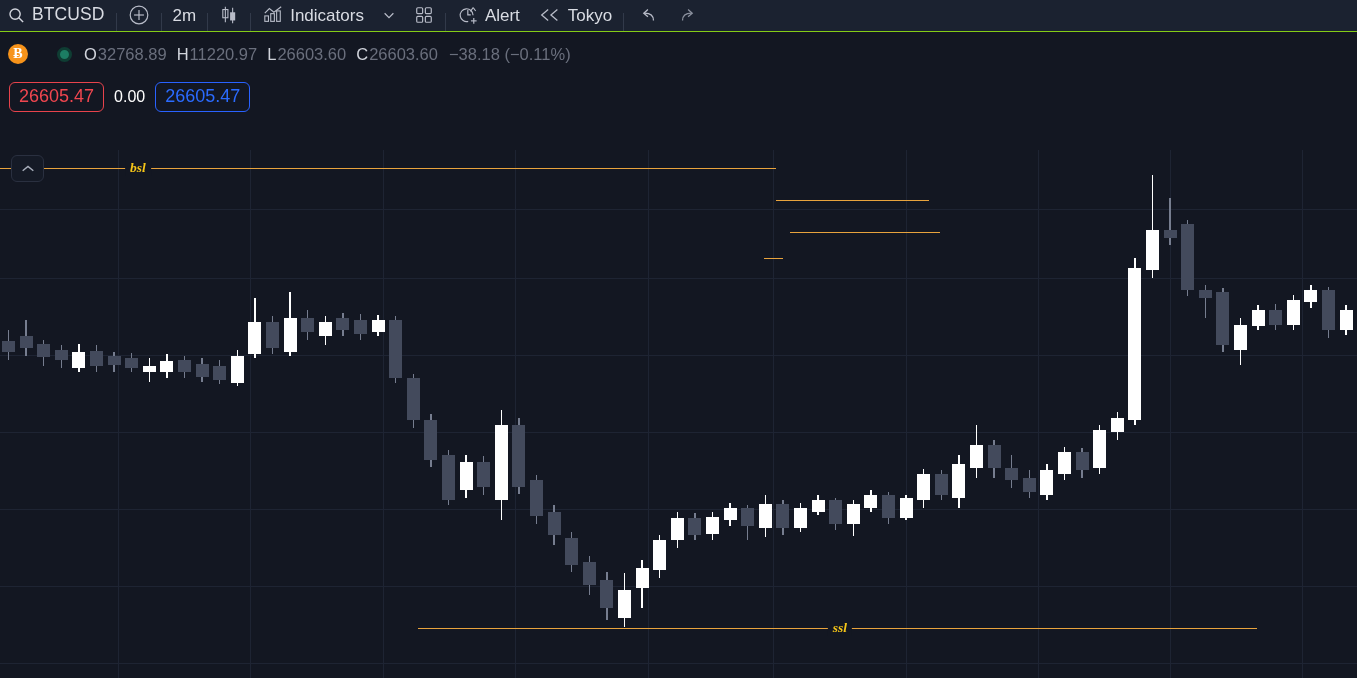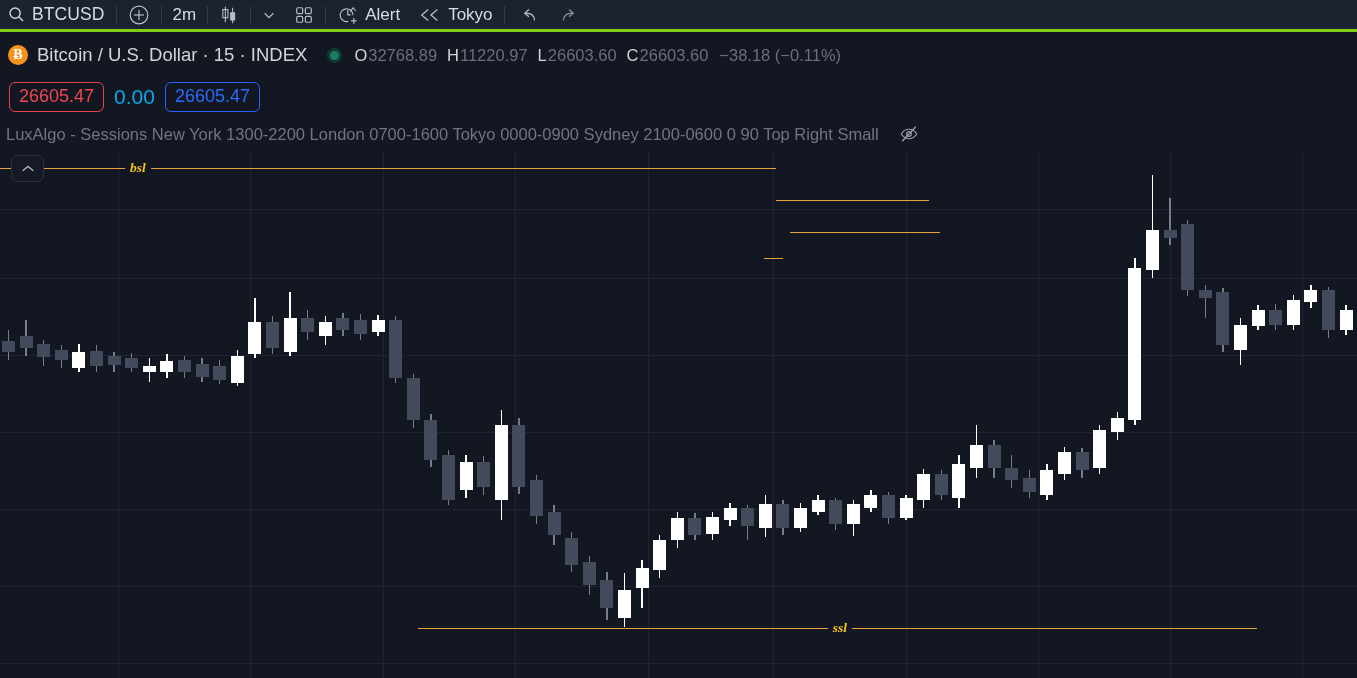--- a/index.html
+++ b/index.html
@@ -10,23 +10,23 @@
     font-family: "Liberation Sans", sans-serif;
     overflow: hidden;
   }
   #app { position: relative; width: 1357px; height: 678px; background: #131722; }
 
   
   .toolbar {
     position: absolute; top: 0; left: 0;
     width: 1357px; height: 32px;
     background: #1b2230;
-    display: flex; align-items: center;
+    display: flex; align-items: flex-end;
     color: #d1d4dc;
-    border-bottom: 3px solid #84cc16;
+    border-bottom: 1px solid #84cc16;
   }
   .tb-item {
     display: flex; align-items: center; gap: 6px;
     height: 32px; padding: 0 9px;
     font-size: 17px; color: #d9dce3; white-space: nowrap;
   }
   .tb-item.sym { font-size: 17.5px; padding-left: 8px; gap: 7px; letter-spacing: .1px;}
   .tb-sep { width: 1px; height: 20px; background: #2f3banything; }
   .tb-sep { width: 1px; height: 18px; background: #323a4a; margin: 0 2px; }
   .tb-icon { display: inline-flex; align-items: center; justify-content: center; }
@@ -61,21 +61,21 @@
   .price-row {
     position: absolute; left: 9px; top: 82px;
     display: flex; align-items: center; gap: 10px;
   }
   .price-box {
     border-radius: 6px; padding: 4px 9px;
     font-size: 18px; line-height: 1.1;
   }
   .price-box.sell { border: 1px solid #e8434c; color: #f0464f; }
   .price-box.buy  { border: 1px solid #2962ff; color: #2b6bff; }
-  .price-spread { color: #0ea5e9; font-size: 21px; }
+  .price-spread { color: #ffffff; font-size: 16px; }
 
   
   .legend-row {
     position: absolute; left: 6px; top: 124px;
     display: flex; align-items: center; gap: 10px;
     color: #6f7582; font-size: 16.5px; white-space: nowrap;
   }
   .legend-eye { display: inline-flex; align-items: center; margin-left: 10px; }
 
   
@@ -158,20 +158,31 @@
           <line x1="7" y1="3" x2="7" y2="20" stroke="#b8bcc8" stroke-width="1.2"></line>
           <rect x="4.2" y="6" width="5.6" height="9" fill="none" stroke="#b8bcc8" stroke-width="1.2"></rect>
           <line x1="15" y1="4" x2="15" y2="21" stroke="#b8bcc8" stroke-width="1.2"></line>
           <rect x="12.2" y="9" width="5.6" height="9" fill="#b8bcc8"></rect>
         </svg>
       </span>
     </div>
 
     <div class="tb-sep"></div>
 
+    <div class="tb-item">
+      <span class="tb-icon">
+        <svg width="22" height="20" viewBox="0 0 24 22">
+          <polyline points="3,9 8,4 13,8 21,2" fill="none" stroke="#b8bcc8" stroke-width="1.3"></polyline>
+          <rect x="3" y="12" width="4" height="6" fill="none" stroke="#b8bcc8" stroke-width="1.2"></rect>
+          <rect x="9.5" y="9.5" width="4" height="8.5" fill="none" stroke="#b8bcc8" stroke-width="1.2"></rect>
+          <rect x="16" y="6.5" width="4" height="11.5" fill="none" stroke="#b8bcc8" stroke-width="1.2"></rect>
+        </svg>
+      </span>
+      <span class="tb-label">Indicators</span>
+    </div>
 
     <div class="tb-item">
       <span class="tb-icon">
         <svg width="14" height="14" viewBox="0 0 16 16">
           <polyline points="3,6 8,11 13,6" fill="none" stroke="#b8bcc8" stroke-width="1.4"></polyline>
         </svg>
       </span>
     </div>
 
     <div class="tb-item">
@@ -227,51 +238,40 @@
         <svg width="24" height="20" viewBox="0 0 26 20">
           <path d="M6 16c0-5 3.5-8 9.5-8" fill="none" stroke="#8b919e" stroke-width="1.4"></path>
           <polyline points="12,4 16.5,8 12,12" fill="none" stroke="#8b919e" stroke-width="1.4"></polyline>
         </svg>
       </span>
     </div>
   </div>
 
   <div class="info-row">
     <span class="btc-logo">Ƀ</span>
-    <span class="sym-title">Bitcoin / U.S. Dollar · 15 · INDEX</span>
     <span class="status-dot"></span>
     <span class="ohlc">
       <span class="lbl">O</span>
       <span class="val">32768.89</span>
       <span class="lbl">H</span>
       <span class="val">11220.97</span>
       <span class="lbl">L</span>
       <span class="val">26603.60</span>
       <span class="lbl">C</span>
       <span class="val">26603.60</span>
       <span class="chg">−38.18 (−0.11%)</span>
     </span>
   </div>
 
   <div class="price-row">
     <span class="price-box sell">26605.47</span>
     <span class="price-spread">0.00</span>
     <span class="price-box buy">26605.47</span>
   </div>
 
-  <div class="legend-row">
-    <span>LuxAlgo - Sessions New York 1300-2200 London 0700-1600 Tokyo 0000-0900 Sydney 2100-0600 0 90 Top Right Small</span>
-    <span class="legend-eye">
-      <svg width="20" height="20" viewBox="0 0 22 22">
-        <path d="M2.5 11s3.3-5.2 8.5-5.2S19.5 11 19.5 11s-3.3 5.2-8.5 5.2S2.5 11 2.5 11z" fill="none" stroke="#9aa0ad" stroke-width="1.3"></path>
-        <circle cx="11" cy="11" r="2.6" fill="none" stroke="#9aa0ad" stroke-width="1.3"></circle>
-        <line x1="3.5" y1="19" x2="18.5" y2="3" stroke="#9aa0ad" stroke-width="1.5"></line>
-      </svg>
-    </span>
-  </div>
 
   <div class="chart-area">
     <div id="gridlayer">
         <div class="grid-v" style="left: 118px;"></div>
         <div class="grid-v" style="left: 250px;"></div>
         <div class="grid-v" style="left: 383px;"></div>
         <div class="grid-v" style="left: 515px;"></div>
         <div class="grid-v" style="left: 648px;"></div>
         <div class="grid-v" style="left: 773px;"></div>
         <div class="grid-v" style="left: 906px;"></div>

